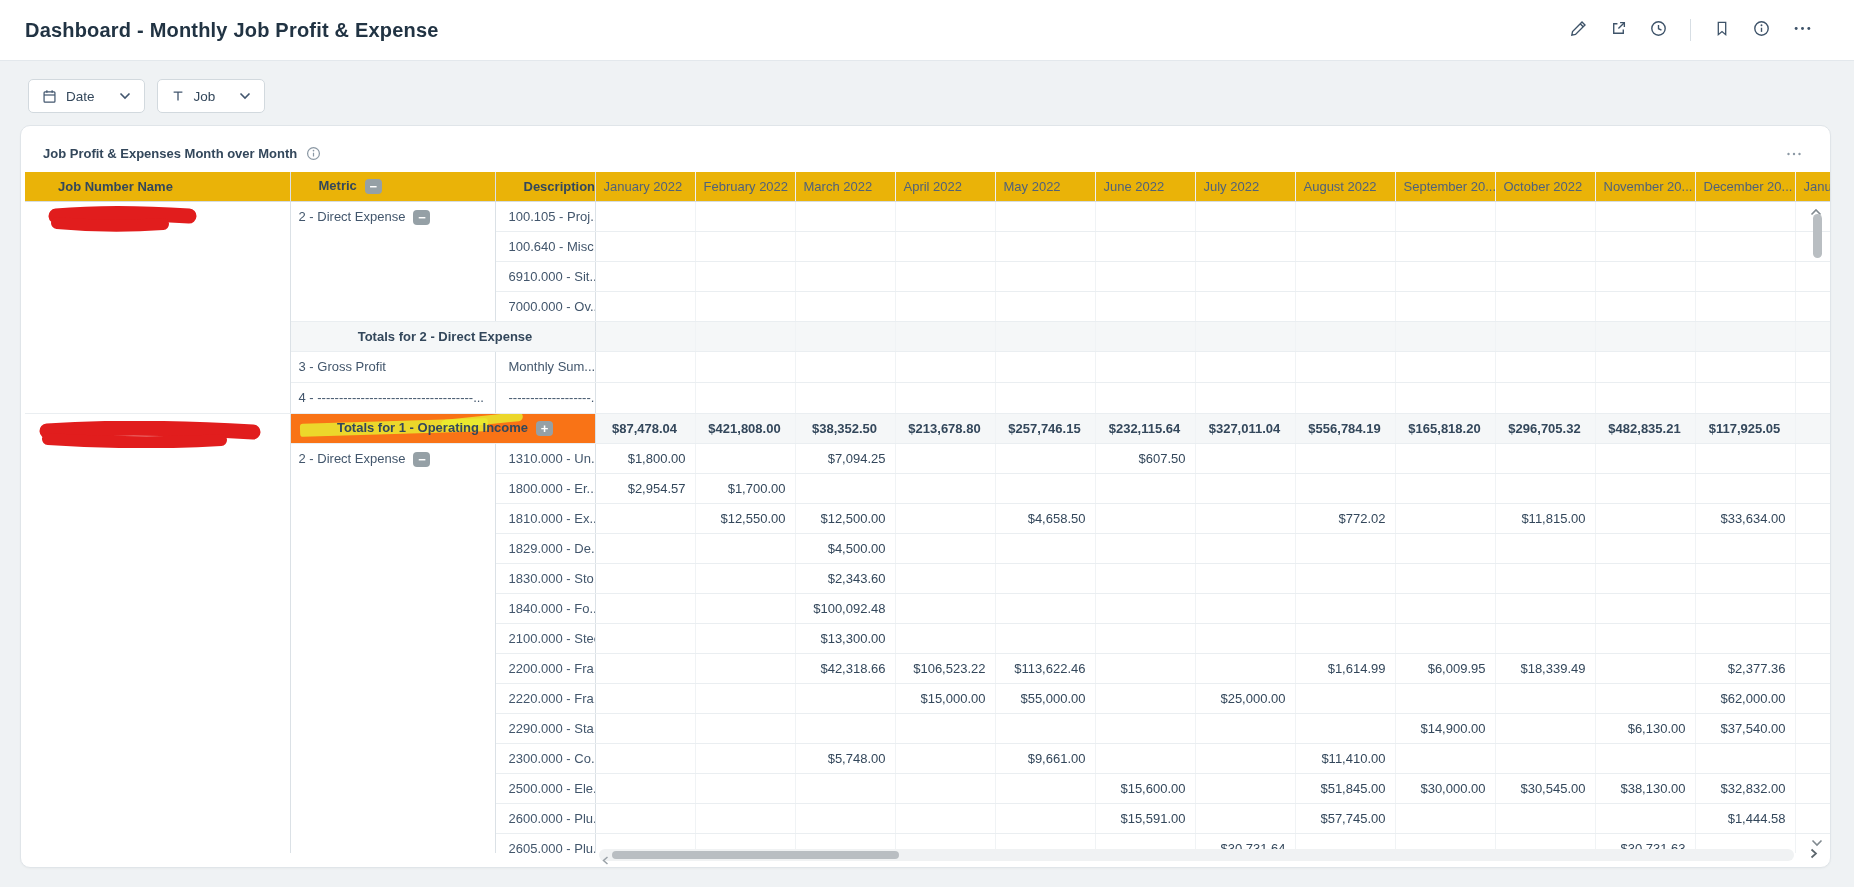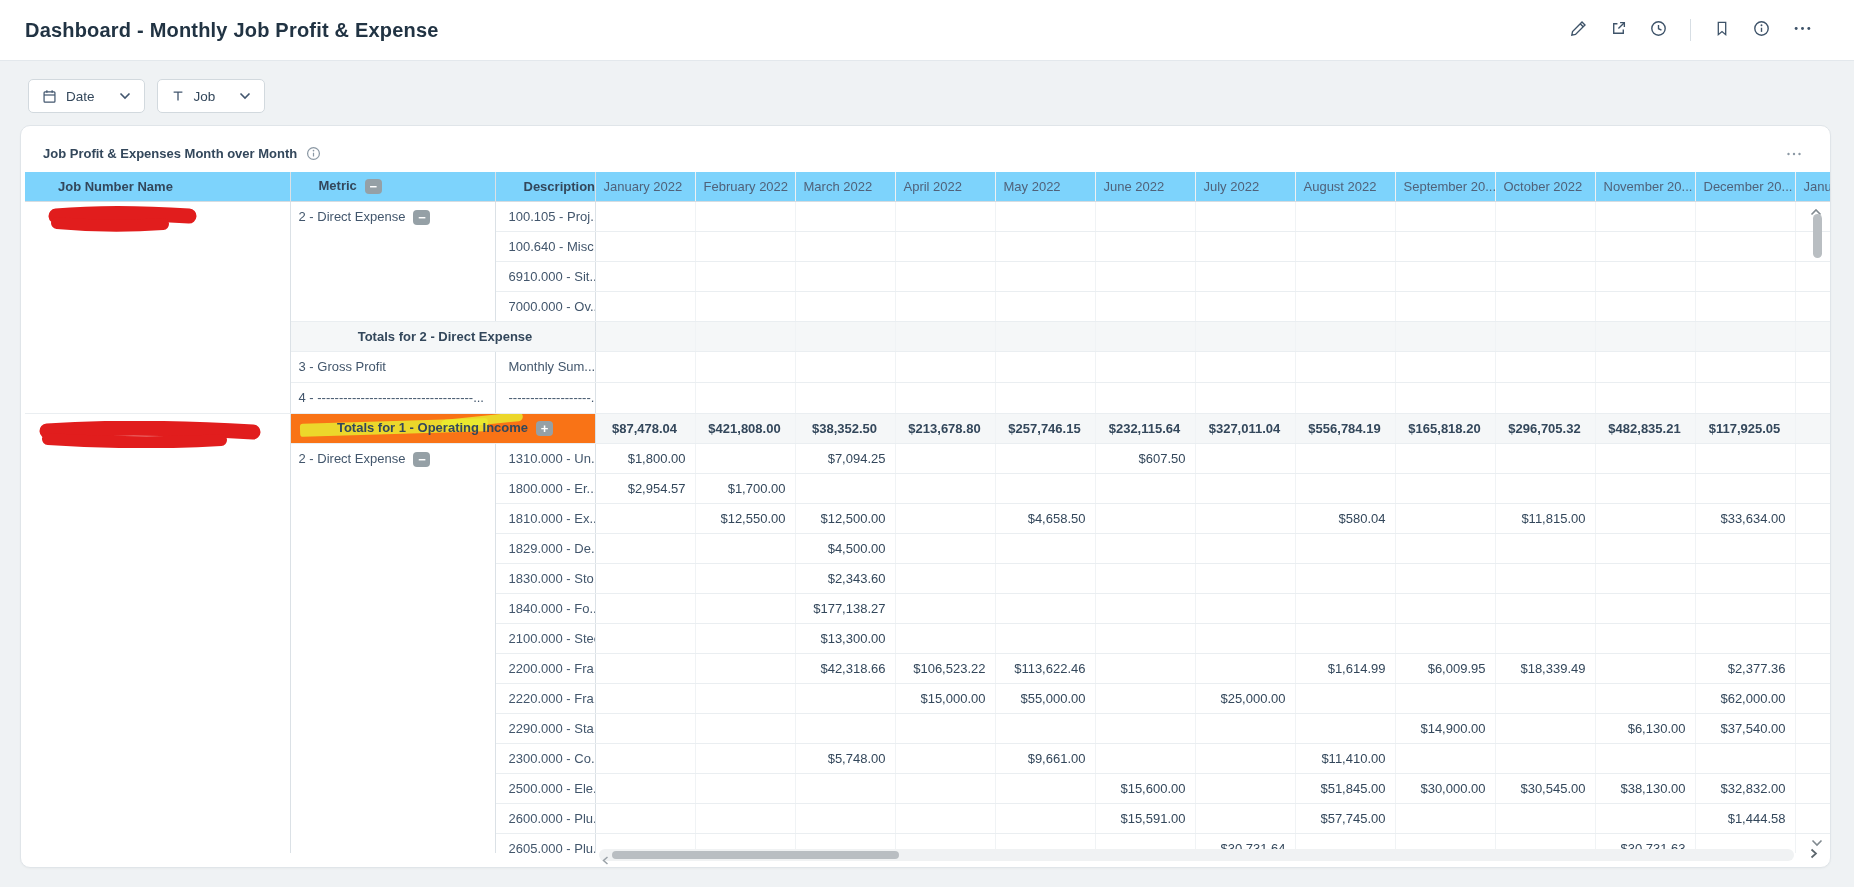--- a/index.html
+++ b/index.html
@@ -29,21 +29,21 @@
     box-sizing:border-box;overflow:hidden;box-shadow:0 1px 2px rgba(0,0,0,.03);}
   .card-head{position:absolute;top:0;left:0;right:0;height:46px;display:flex;
     align-items:center;padding:8px 36px 0 22px;box-sizing:border-box;}
   .card-title{font-size:13px;font-weight:bold;color:#33475b;}
   .card-info{margin-left:9px;display:flex;color:#8b98a4;}
   .card-menu{position:absolute;top:20px;right:28px;color:#8b98a4;cursor:pointer;background:none;border:none;padding:0;}
   
   .table-clip{position:absolute;top:46px;left:4px;width:1806px;height:681px;overflow:hidden;}
   table{border-collapse:collapse;table-layout:fixed;width:1806px;}
   th{height:29px;font-size:13px;font-weight:normal;text-align:left;color:#50627a;
-    padding:0 8px;background:#7dd3fc;border-bottom:1px solid #d6dce1;
+    padding:0 8px;background:#eab308;border-bottom:1px solid #d6dce1;
     border-right:1px solid #eef1f3;white-space:nowrap;overflow:hidden;box-sizing:border-box;}
   th.th-main{font-weight:bold;color:#33475b;border-right:1px solid #dbe1e6;padding-left:28px;}
   th.th-job{padding-left:33px;}
   td{height:30px;font-size:13px;color:#42566c;border-bottom:1px solid #eaeef1;
     border-right:1px solid #f0f3f5;white-space:nowrap;overflow:hidden;
     padding:0 8px;box-sizing:border-box;background:#fff;}
   td.col-job{border-right:1px solid #dbe1e6;vertical-align:top;position:relative;}
   td.col-metric{border-right:1px solid #dbe1e6;vertical-align:top;}
   td.col-metric .m-text{line-height:30px;}
   td.col-desc{border-right:1px solid #dbe1e6;padding-left:13px;}
@@ -398,21 +398,21 @@
           </tr>
           <tr class="">
             <td class="col-desc">1810.000 - Ex...</td>
             <td class="col-val"></td>
             <td class="col-val">$12,550.00</td>
             <td class="col-val">$12,500.00</td>
             <td class="col-val"></td>
             <td class="col-val">$4,658.50</td>
             <td class="col-val"></td>
             <td class="col-val"></td>
-            <td class="col-val">$580.04</td>
+            <td class="col-val">$772.02</td>
             <td class="col-val"></td>
             <td class="col-val">$11,815.00</td>
             <td class="col-val"></td>
             <td class="col-val">$33,634.00</td>
             <td class="col-val"></td>
           </tr>
           <tr class="">
             <td class="col-desc">1829.000 - De...</td>
             <td class="col-val"></td>
             <td class="col-val"></td>
@@ -441,21 +441,21 @@
             <td class="col-val"></td>
             <td class="col-val"></td>
             <td class="col-val"></td>
             <td class="col-val"></td>
             <td class="col-val"></td>
           </tr>
           <tr class="">
             <td class="col-desc">1840.000 - Fo...</td>
             <td class="col-val"></td>
             <td class="col-val"></td>
-            <td class="col-val">$177,138.27</td>
+            <td class="col-val">$100,092.48</td>
             <td class="col-val"></td>
             <td class="col-val"></td>
             <td class="col-val"></td>
             <td class="col-val"></td>
             <td class="col-val"></td>
             <td class="col-val"></td>
             <td class="col-val"></td>
             <td class="col-val"></td>
             <td class="col-val"></td>
             <td class="col-val"></td>

